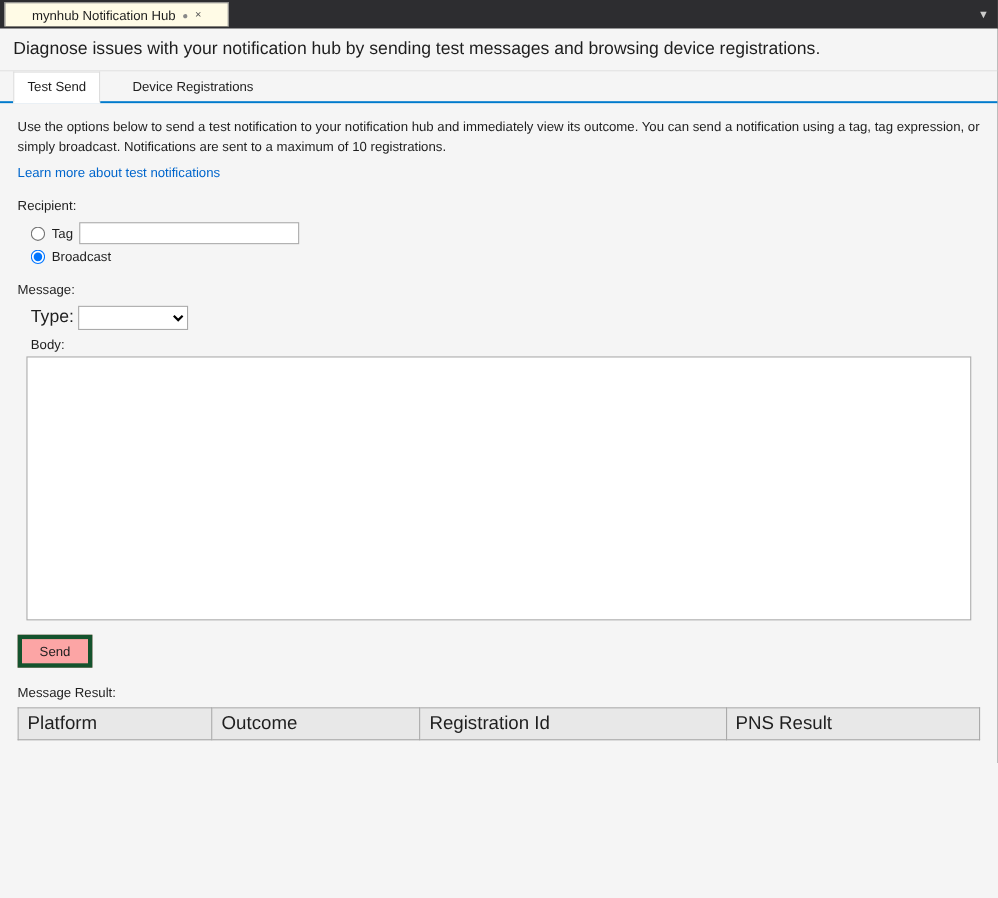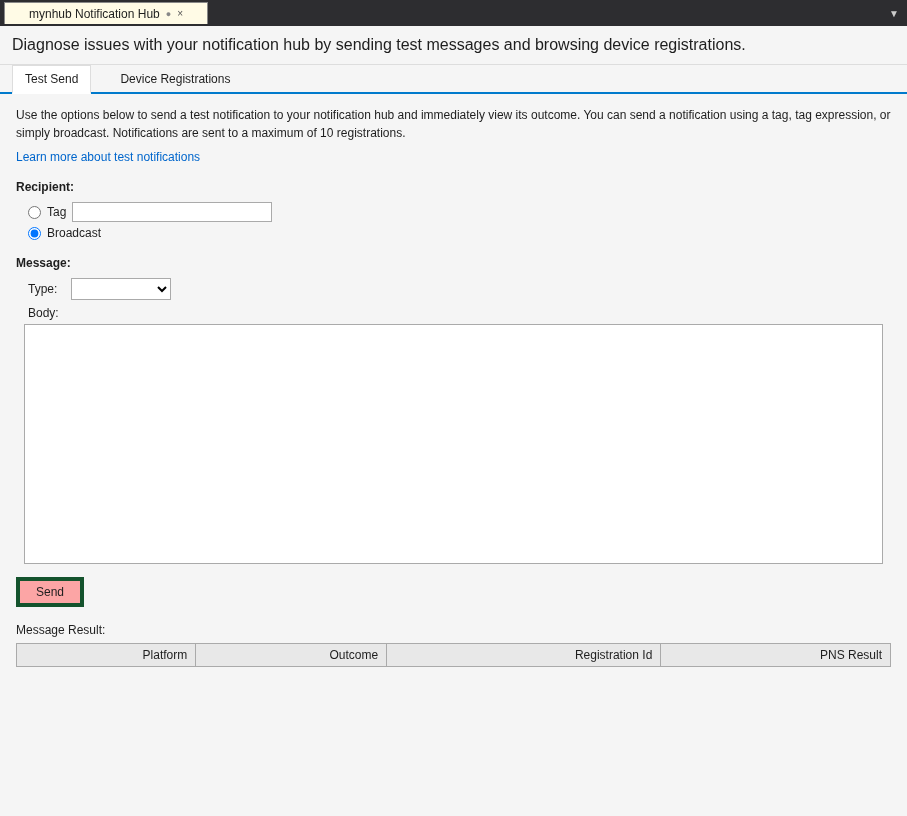--- a/index.html
+++ b/index.html
@@ -116,21 +116,21 @@
       cursor: pointer;
       text-decoration: none;
       font-size: 12px;
     }
 
     .section-label {
       font-size: 12px;
       color: #1e1e1e;
       margin-top: 16px;
       margin-bottom: 8px;
-      font-weight: bold;
+      font-weight: normal;
     }
 
     .recipient-section {
       margin-top: 16px;
     }
 
     .radio-row {
       display: flex;
       align-items: center;
       gap: 6px;
@@ -163,21 +163,21 @@
 
     .type-row {
       display: flex;
       align-items: center;
       gap: 8px;
       margin-bottom: 6px;
       margin-left: 12px;
     }
 
     .type-label {
-      font-size: 12px;
+      font-size: 16px;
       color: #1e1e1e;
       width: 35px;
     }
 
     .type-select {
       width: 100px;
       height: 22px;
       border: 1px solid #aaa;
       background: #fff;
       font-size: 12px;
@@ -228,23 +228,23 @@
     .result-table {
       width: 100%;
       border-collapse: collapse;
       border: 1px solid #aaa;
     }
 
     .result-table th {
       background: #e8e8e8;
       border: 1px solid #aaa;
       padding: 4px 8px;
-      font-size: 12px;
+      font-size: 17px;
       font-weight: normal;
-      text-align: right;
+      text-align: left;
       color: #1e1e1e;
     }
 
     .bottom-fill {
       flex: 1;
       background: #f5f5f5;
     }
   </style>
 </head>
 <body>

